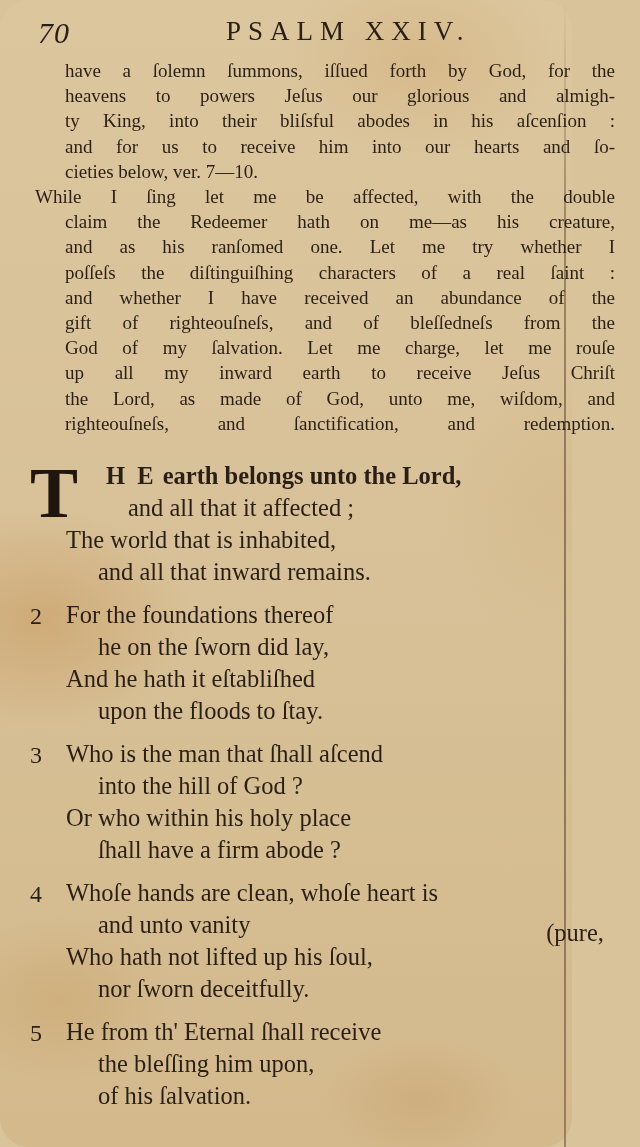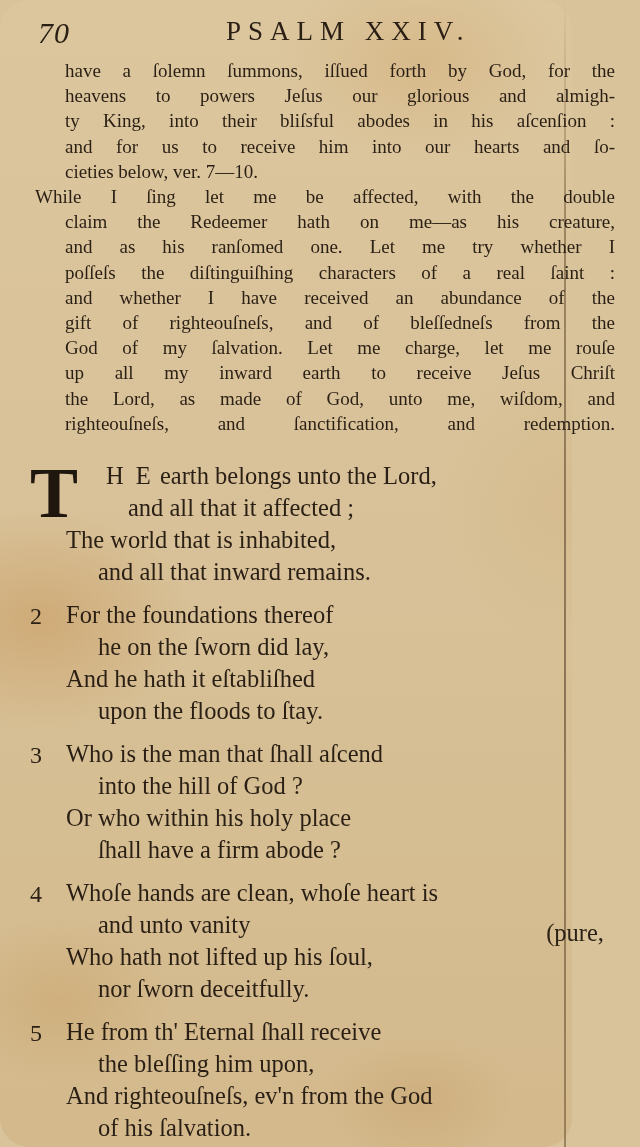--- a/index.html
+++ b/index.html
@@ -54,21 +54,21 @@
       font-size: 24px;
     }
     .line { display: block; white-space: nowrap; }
     .l1 { padding-left: 36px; }
     .l2 { padding-left: 68px; }
     .dropcap-stanza .dropcap {
       position: absolute; left: 0; top: 2px;
       font-size: 72px; line-height: 62px; font-weight: bold;
       color: #1f160d;
     }
-    .dropcap-stanza .first-line { padding-left: 76px; }
+    .dropcap-stanza .first-line { padding-left: 76px; font-weight: bold; }
     .dropcap-stanza .caps { letter-spacing: 3px; }
     .dropcap-stanza .second-line { padding-left: 98px; }
     .stanza .right-word {
       position: absolute; right: 16px; margin-top: 8px;
     }
   </style>
 </head>
 <body>
 
 <div class="page">
@@ -131,17 +131,16 @@
       <span class="line l1">Whoſe hands are clean, whoſe heart is</span>
       <span class="line l2" style="position:relative;"><span>and unto vanity</span><span class="right-word">(pure,</span></span>
       <span class="line l1">Who hath not lifted up his ſoul,</span>
       <span class="line l2">nor ſworn deceitfully.</span>
     </div>
 
     <div class="stanza">
       <span class="num">5</span>
       <span class="line l1">He from th' Eternal ſhall receive</span>
       <span class="line l2">the bleſſing him upon,</span>
-      <span class="line l1">And righteouſneſs, ev'n from the God</span>
       <span class="line l2">of his ſalvation.</span>
     </div>
   </div>
 </div>
 
 </body></html>

